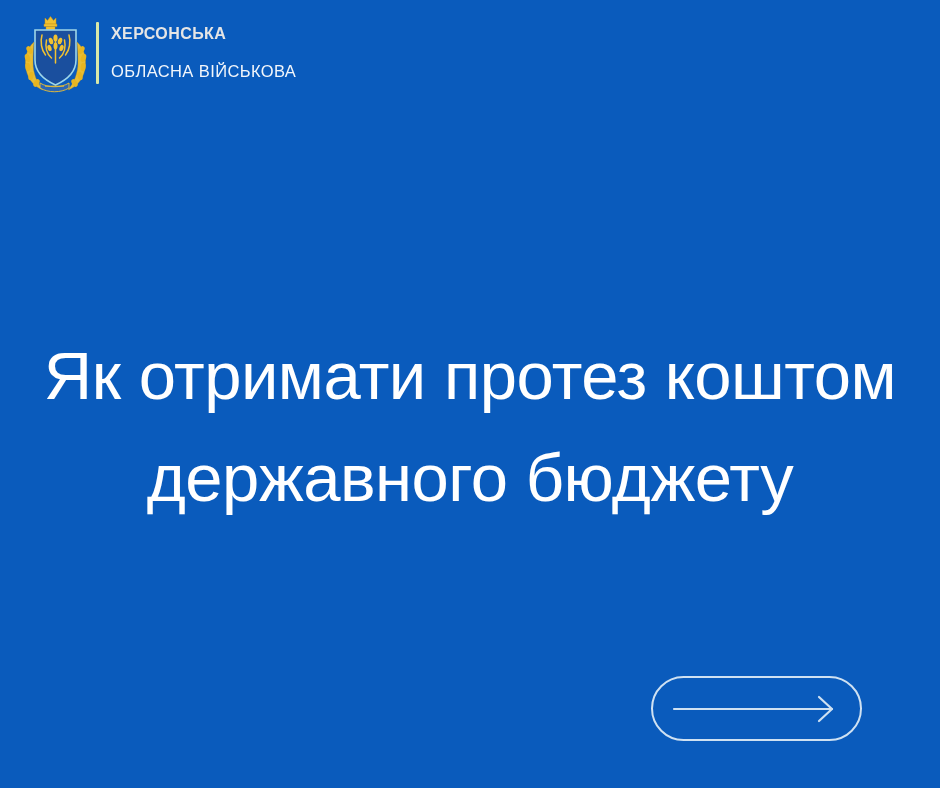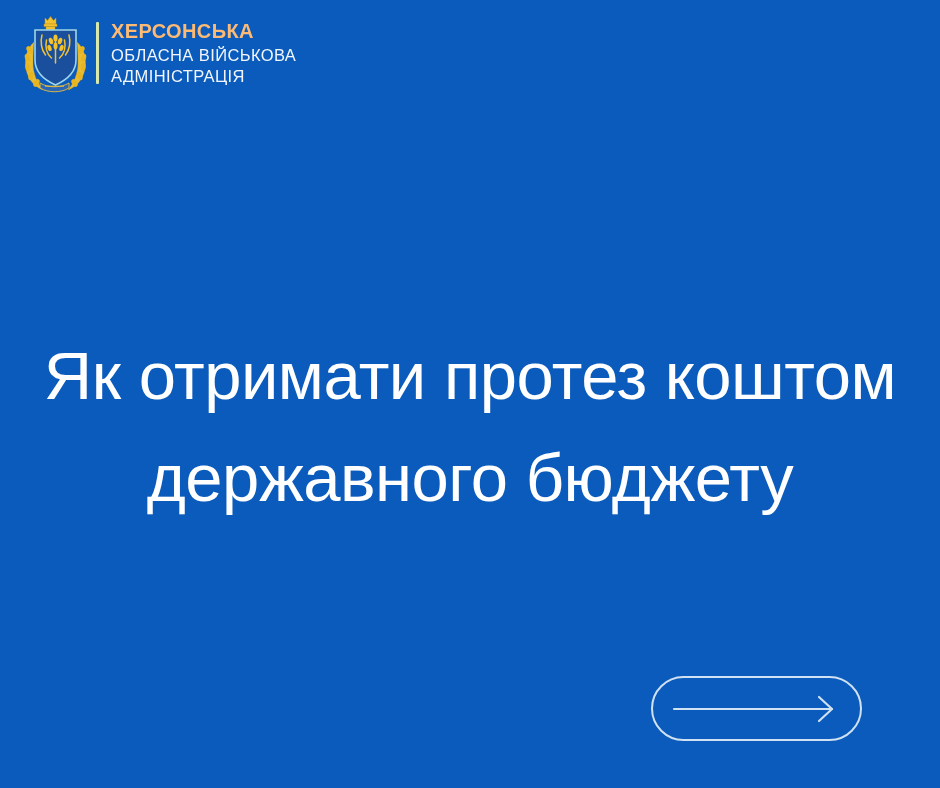--- a/index.html
+++ b/index.html
@@ -50,29 +50,30 @@
 
   .brand-text {
     display: flex;
     flex-direction: column;
     justify-content: center;
     line-height: 1.28;
     color: #ffffff;
     letter-spacing: 0.4px;
   }
   .brand-line-1 {
-    font-size: 20px;
+    font-size: 16px;
     font-weight: 700;
-    color: #fdba74;
+    color: #e5e5e5;
   }
   .brand-line-2,
   .brand-line-3 {
     font-size: 16.5px;
     font-weight: 400;
     color: #f2f6fb;
+    margin-top: 16px;
   }
 
   
   .headline {
     position: absolute;
     left: 0;
     right: 0;
     top: 280px;
     text-align: center;
     color: #ffffff;
@@ -165,21 +166,20 @@
 
       <path d="M22 72 C30 77 43 77 51 72 L51 77 C43 82 30 82 22 77 Z" fill="#2a66b5" stroke="#f2c230" stroke-width="0.9"></path>
       <path d="M27 75.2 h19" stroke="#f2c230" stroke-width="1.1" opacity="0.85"></path>
     </svg>
 
     <div class="brand-divider"></div>
 
     <div class="brand-text">
       <span class="brand-line-1">ХЕРСОНСЬКА</span>
       <span class="brand-line-2">ОБЛАСНА ВІЙСЬКОВА</span>
-      <span class="brand-line-3">АДМІНІСТРАЦІЯ</span>
     </div>
   </div>
 
   <h1 class="headline">Як отримати протез коштом
 державного бюджету</h1>
 
   <div class="arrow-pill">
     <svg width="170" height="30" viewBox="0 0 170 30" aria-hidden="true">
       <line x1="2" y1="15" x2="160" y2="15" stroke="#cfe1f2" stroke-width="2.2" stroke-linecap="round"></line>
       <polyline points="147,3 160,15 147,27" fill="none" stroke="#cfe1f2" stroke-width="2.2" stroke-linecap="round" stroke-linejoin="round"></polyline>

